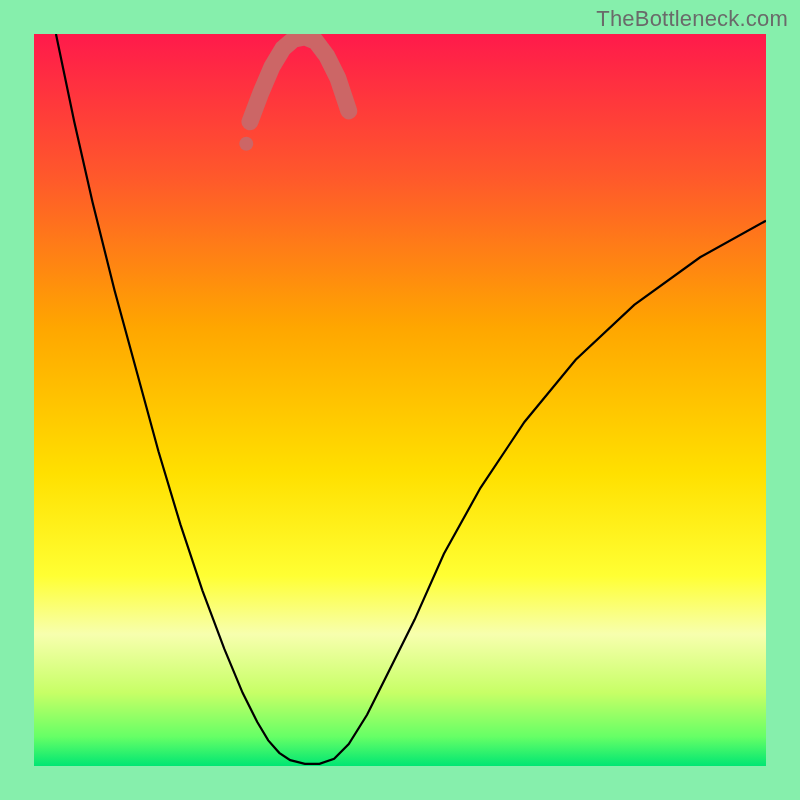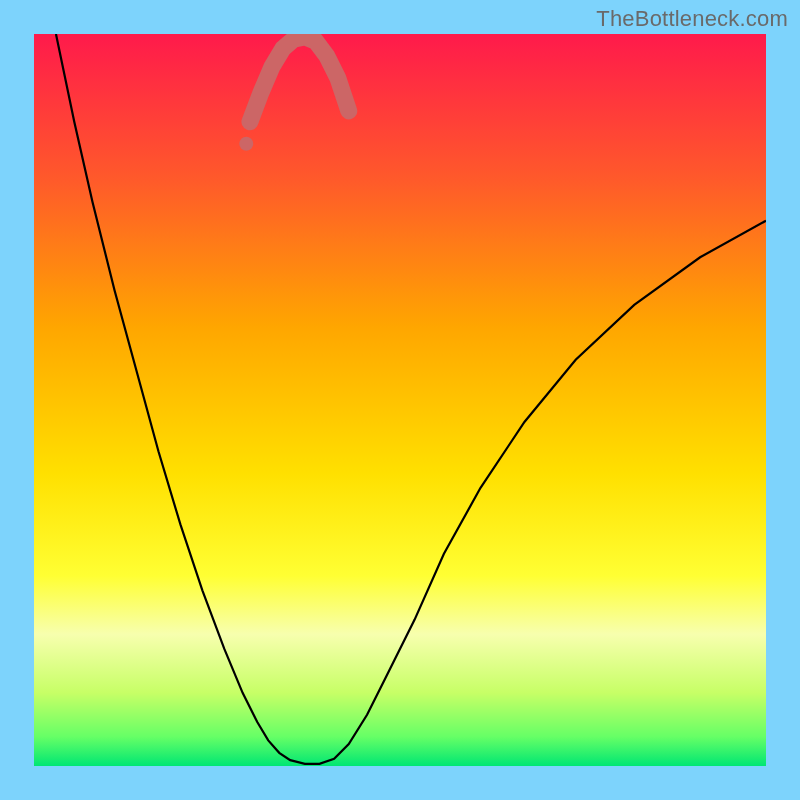--- a/index.html
+++ b/index.html
@@ -10,21 +10,21 @@
     background: #000;
     position: relative;
     font-family: Arial, sans-serif;
   }
   .frame {
     position: absolute;
     top: 0;
     left: 0;
     width: 800px;
     height: 800px;
-    background: #7dd3fc;
+    background: #86efac;
   }
   .plot {
     position: absolute;
     top: 34px;
     left: 34px;
     width: 732px;
     height: 732px;
     overflow: hidden;
   }
   .gradient {

